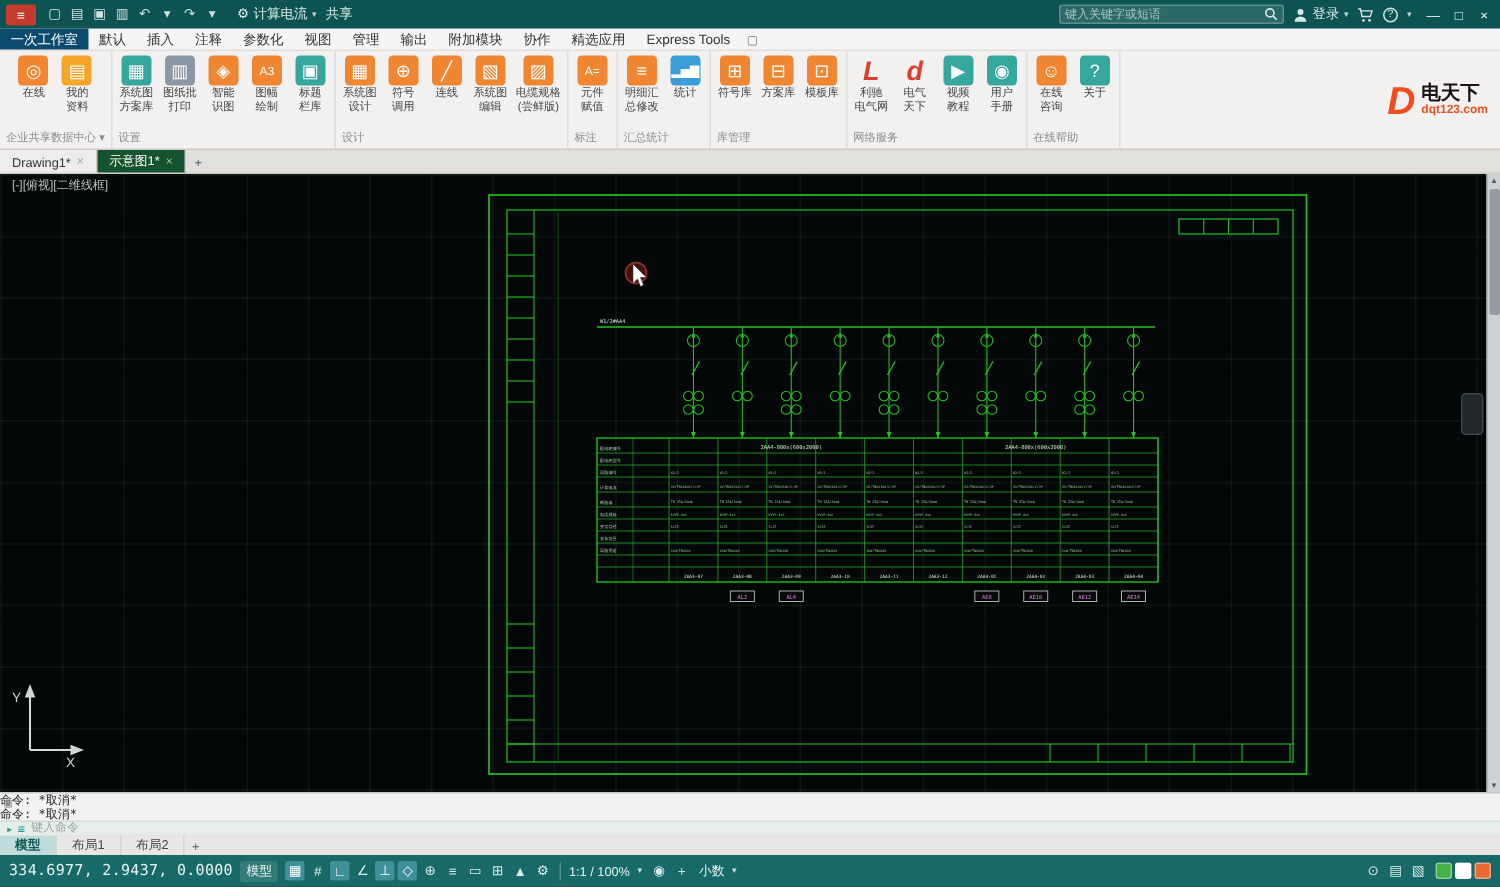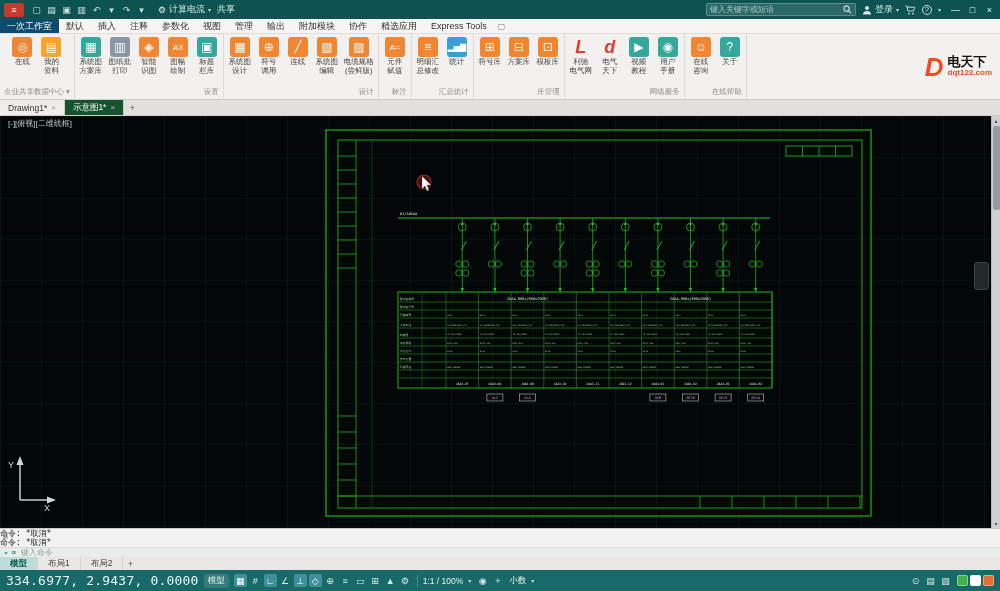--- a/index.html
+++ b/index.html
@@ -32,21 +32,21 @@
 
   
   .ribbon{height:66px;background:#f2f1ef;display:flex;border-bottom:1px solid #cfccc7;flex:none;overflow:hidden}
   .rb-groups{display:flex}
   .rb-group{display:flex;flex-direction:column;border-right:1px solid #dedcd7;padding:2px 2px 0}
   .rb-row{display:flex;flex:1;align-items:flex-start;justify-content:center;gap:1px}
   .rb-btn{display:flex;flex-direction:column;align-items:center;padding:1px 2px;min-width:28px;border-radius:2px}
   .rb-ic{width:20px;height:20px;border-radius:3px;display:flex;align-items:center;justify-content:center;color:#fff;font-size:12px;margin-bottom:1px;flex:none}
   .rb-ic.plain{font-size:18px;font-weight:bold;font-style:italic}
   .rb-lbl{font-size:7.5px;line-height:8.5px;color:#454545;text-align:center;white-space:nowrap}
-  .rb-glabel{font-size:7.5px;color:#8f8d89;text-align:right;padding:1px 2px 2px;white-space:nowrap}
+  .rb-glabel{font-size:7.5px;color:#8f8d89;text-align:left;padding:1px 2px 2px;white-space:nowrap}
   .rb-logo{margin-left:auto;display:flex;align-items:center;gap:4px;padding:0 8px}
   .logo-d{font-size:26px;font-weight:bold;font-style:italic;color:#ef4d1f;line-height:1}
   .logo-txt{display:flex;flex-direction:column;line-height:1.1}
   .logo-brand{font-size:13px;font-weight:bold;color:#15120f}
   .logo-site{font-size:8px;color:#ef4d1f;font-weight:bold}
 
   
   .doctabs{height:16px;background:#e2e0dd;display:flex;align-items:stretch;font-size:8.5px;border-bottom:1px solid #cfccc7;flex:none}
   .dt{display:flex;align-items:center;gap:4px;padding:0 8px;background:#efedeb;border-right:1px solid #cfccc7;color:#333;white-space:nowrap}
   .dt .x{color:#999;font-size:8px}
@@ -77,21 +77,21 @@
   .cmd-input input::placeholder{color:#9aa39e}
 
   
   .ltabs{height:14px;background:#e8e7e5;display:flex;align-items:stretch;font-size:8.5px;border-top:1px solid #d2d0cc;flex:none}
   .lt{padding:0 10px;display:flex;align-items:center;color:#444;border-right:1px solid #d6d4d0;white-space:nowrap}
   .lt.active{background:#bfdcda;color:#0b5754;font-weight:bold}
   .lt-add{width:14px;display:flex;align-items:center;justify-content:center;color:#555}
 
   
   .status{height:21px;background:#176a67;display:flex;align-items:center;gap:5px;padding:0 6px;color:#e9f3f2;font-size:8.5px;flex:none}
-  .st-coords{font-family:"DejaVu Sans Mono",monospace;font-size:13px;letter-spacing:.2px;white-space:nowrap}
+  .st-coords{font-family:"DejaVu Sans Mono",monospace;font-size:10px;letter-spacing:.2px;white-space:nowrap}
   .st-model{padding:1px 4px;background:rgba(255,255,255,.12);border-radius:2px;white-space:nowrap}
   .st-group{display:flex;align-items:center;gap:2px}
   .st-ic{width:13px;height:13px;display:flex;align-items:center;justify-content:center;font-size:9px;border-radius:2px;color:#dcebe9}
   .st-ic.active{background:rgba(140,215,245,.35);color:#fff}
   .st-sep{width:1px;height:12px;background:rgba(255,255,255,.25)}
   .st-caret{font-size:6px;opacity:.85}
   .st-right{margin-left:auto;display:flex;align-items:center;gap:5px}
   .st-app{width:11px;height:11px;border-radius:2px;border:1px solid rgba(255,255,255,.4);display:inline-block}
 </style>
 </head>

